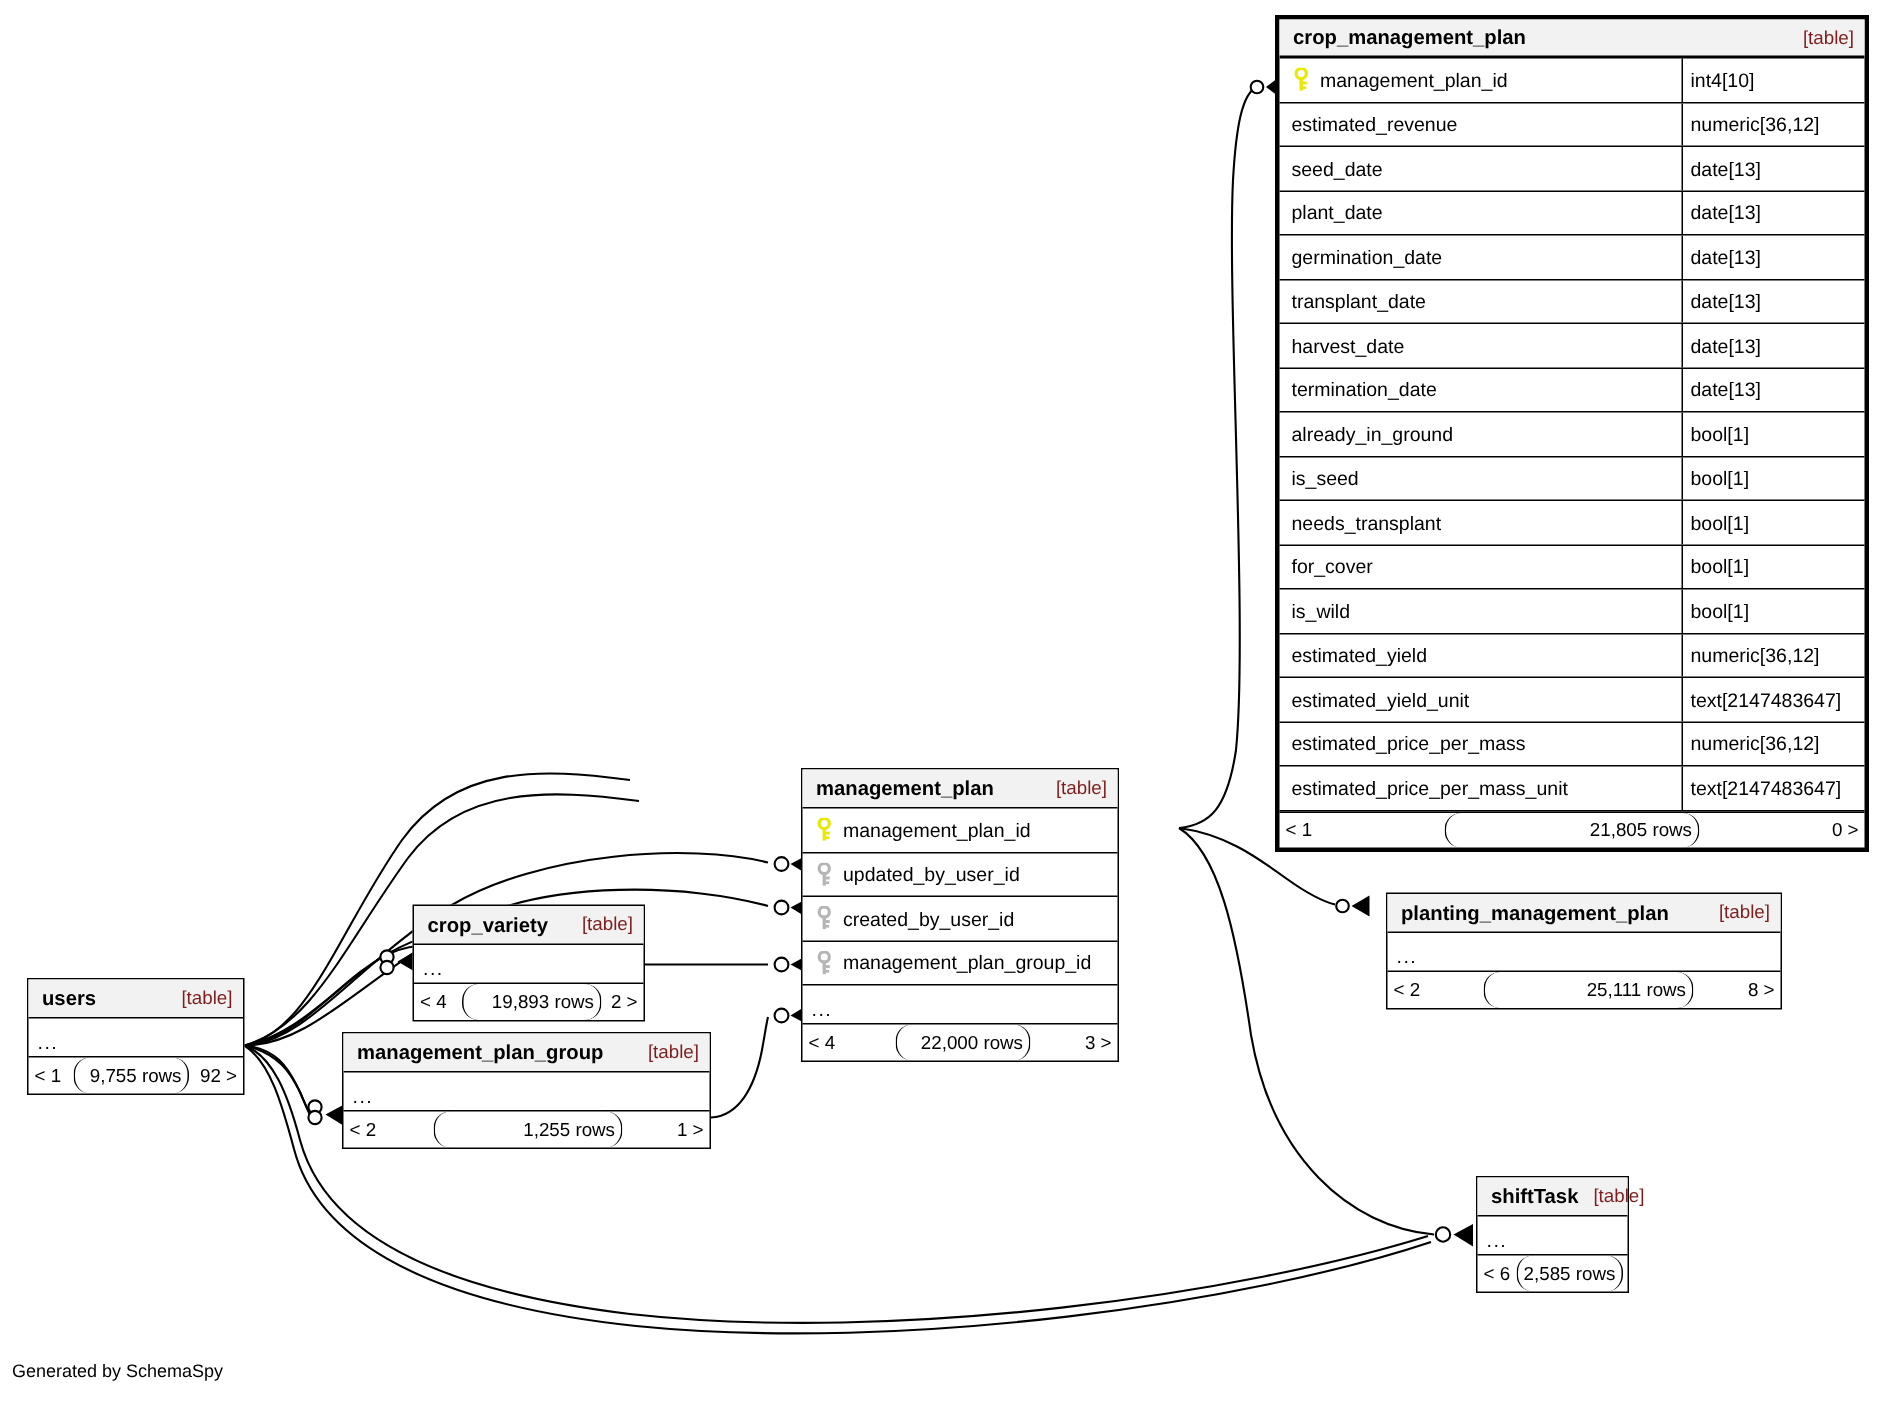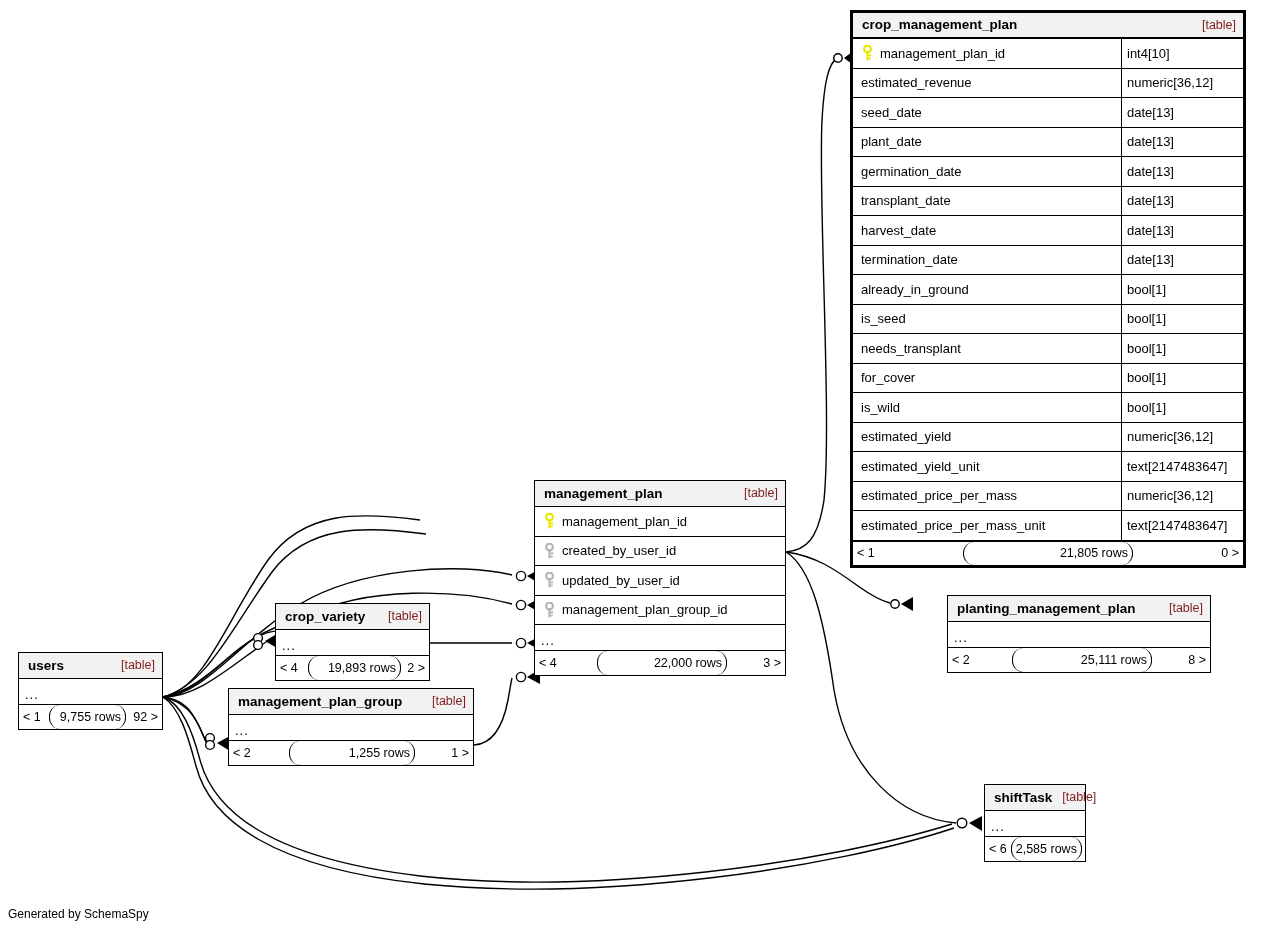--- a/index.html
+++ b/index.html
@@ -348,21 +348,21 @@
           <span class="col-type">text[2147483647]</span>
         </div>
       </div>
     <div class="stats-row">
       <div class="stats-cell stats-left" style="width:110px;">&lt; 1</div>
       <div class="stats-cell stats-mid">21,805 rows</div>
       <div class="stats-cell stats-right" style="width:110px;">0 &gt;</div>
     </div>
   </div>
 
-  <div class="table-box" id="tbl-mp" style="left:534px; top:480px; width:252px;">
+  <div class="table-box" id="tbl-mp" style="left:534px; top:512px; width:212px;">
     <div class="tbl-title">
       <span class="tbl-name">management_plan</span>
       <span class="tbl-tag">[table]</span>
     </div>
     <div id="mp-cols">
         <div class="col-row">
           <span class="col-name">
             <span class="keyicon"><svg width="13" height="16" viewBox="0 0 13 16">
                 <circle cx="6.5" cy="4" r="3.4" fill="none" stroke="#e8e800" stroke-width="2.1"></circle>
                 <rect x="5.4" y="6.4" width="2.2" height="9" fill="#e8e800"></rect>
@@ -373,32 +373,32 @@
           </span>
         </div>
         <div class="col-row">
           <span class="col-name">
             <span class="keyicon"><svg width="13" height="16" viewBox="0 0 13 16">
                 <circle cx="6.5" cy="4" r="3.4" fill="none" stroke="#b5b5b5" stroke-width="2.1"></circle>
                 <rect x="5.4" y="6.4" width="2.2" height="9" fill="#b5b5b5"></rect>
                 <rect x="7.6" y="9.4" width="2.6" height="1.9" fill="#b5b5b5"></rect>
                 <rect x="7.6" y="12.6" width="2.2" height="1.8" fill="#b5b5b5"></rect>
               </svg></span>
-            <span>created_by_user_id</span>
+            <span>updated_by_user_id</span>
           </span>
         </div>
         <div class="col-row">
           <span class="col-name">
             <span class="keyicon"><svg width="13" height="16" viewBox="0 0 13 16">
                 <circle cx="6.5" cy="4" r="3.4" fill="none" stroke="#b5b5b5" stroke-width="2.1"></circle>
                 <rect x="5.4" y="6.4" width="2.2" height="9" fill="#b5b5b5"></rect>
                 <rect x="7.6" y="9.4" width="2.6" height="1.9" fill="#b5b5b5"></rect>
                 <rect x="7.6" y="12.6" width="2.2" height="1.8" fill="#b5b5b5"></rect>
               </svg></span>
-            <span>updated_by_user_id</span>
+            <span>created_by_user_id</span>
           </span>
         </div>
         <div class="col-row">
           <span class="col-name">
             <span class="keyicon"><svg width="13" height="16" viewBox="0 0 13 16">
                 <circle cx="6.5" cy="4" r="3.4" fill="none" stroke="#b5b5b5" stroke-width="2.1"></circle>
                 <rect x="5.4" y="6.4" width="2.2" height="9" fill="#b5b5b5"></rect>
                 <rect x="7.6" y="9.4" width="2.6" height="1.9" fill="#b5b5b5"></rect>
                 <rect x="7.6" y="12.6" width="2.2" height="1.8" fill="#b5b5b5"></rect>
               </svg></span>
@@ -446,21 +446,21 @@
       <span class="tbl-tag">[table]</span>
     </div>
     <div class="ellipsis-row">...</div>
     <div class="stats-row">
       <div class="stats-cell stats-left" style="width:60px;">&lt; 2</div>
       <div class="stats-cell stats-mid">1,255 rows</div>
       <div class="stats-cell stats-right" style="width:58px;">1 &gt;</div>
     </div>
   </div>
 
-  <div class="table-box" id="tbl-pmp" style="left:947px; top:595px; width:264px;">
+  <div class="table-box" id="tbl-pmp" style="left:924px; top:595px; width:264px;">
     <div class="tbl-title">
       <span class="tbl-name">planting_management_plan</span>
       <span class="tbl-tag">[table]</span>
     </div>
     <div class="ellipsis-row">...</div>
     <div class="stats-row">
       <div class="stats-cell stats-left" style="width:64px;">&lt; 2</div>
       <div class="stats-cell stats-mid">25,111 rows</div>
       <div class="stats-cell stats-right" style="width:58px;">8 &gt;</div>
     </div>

